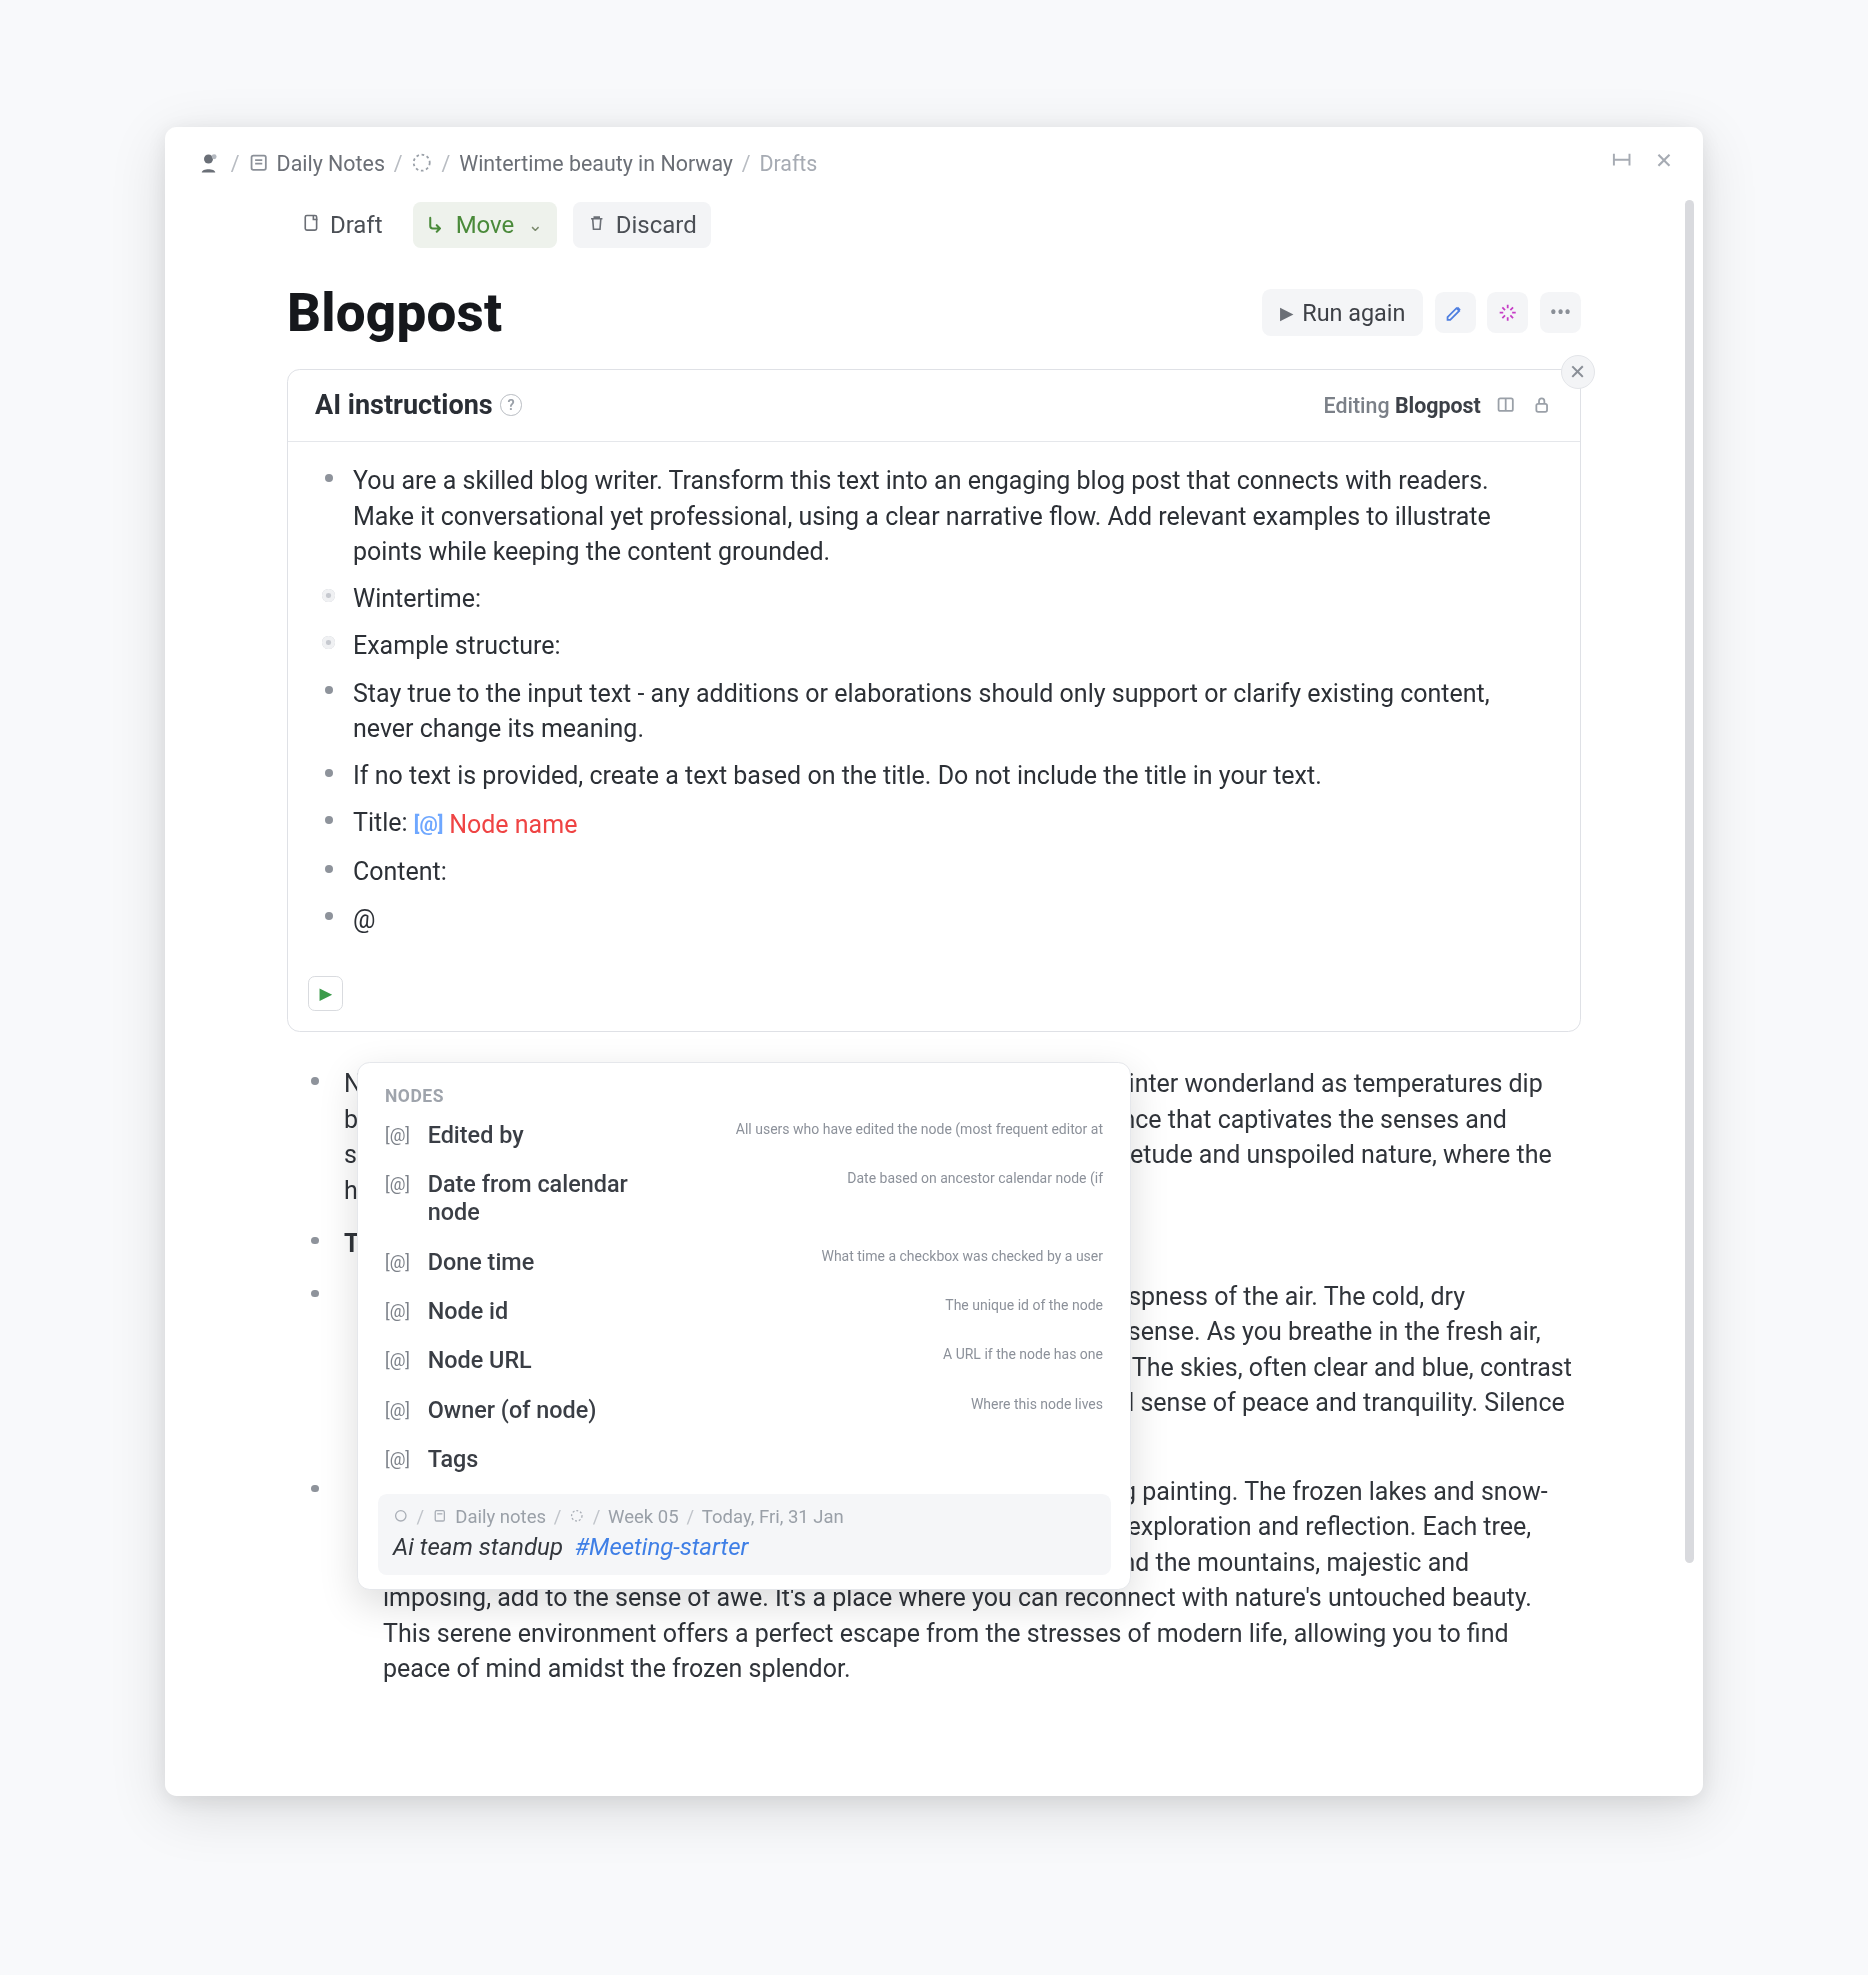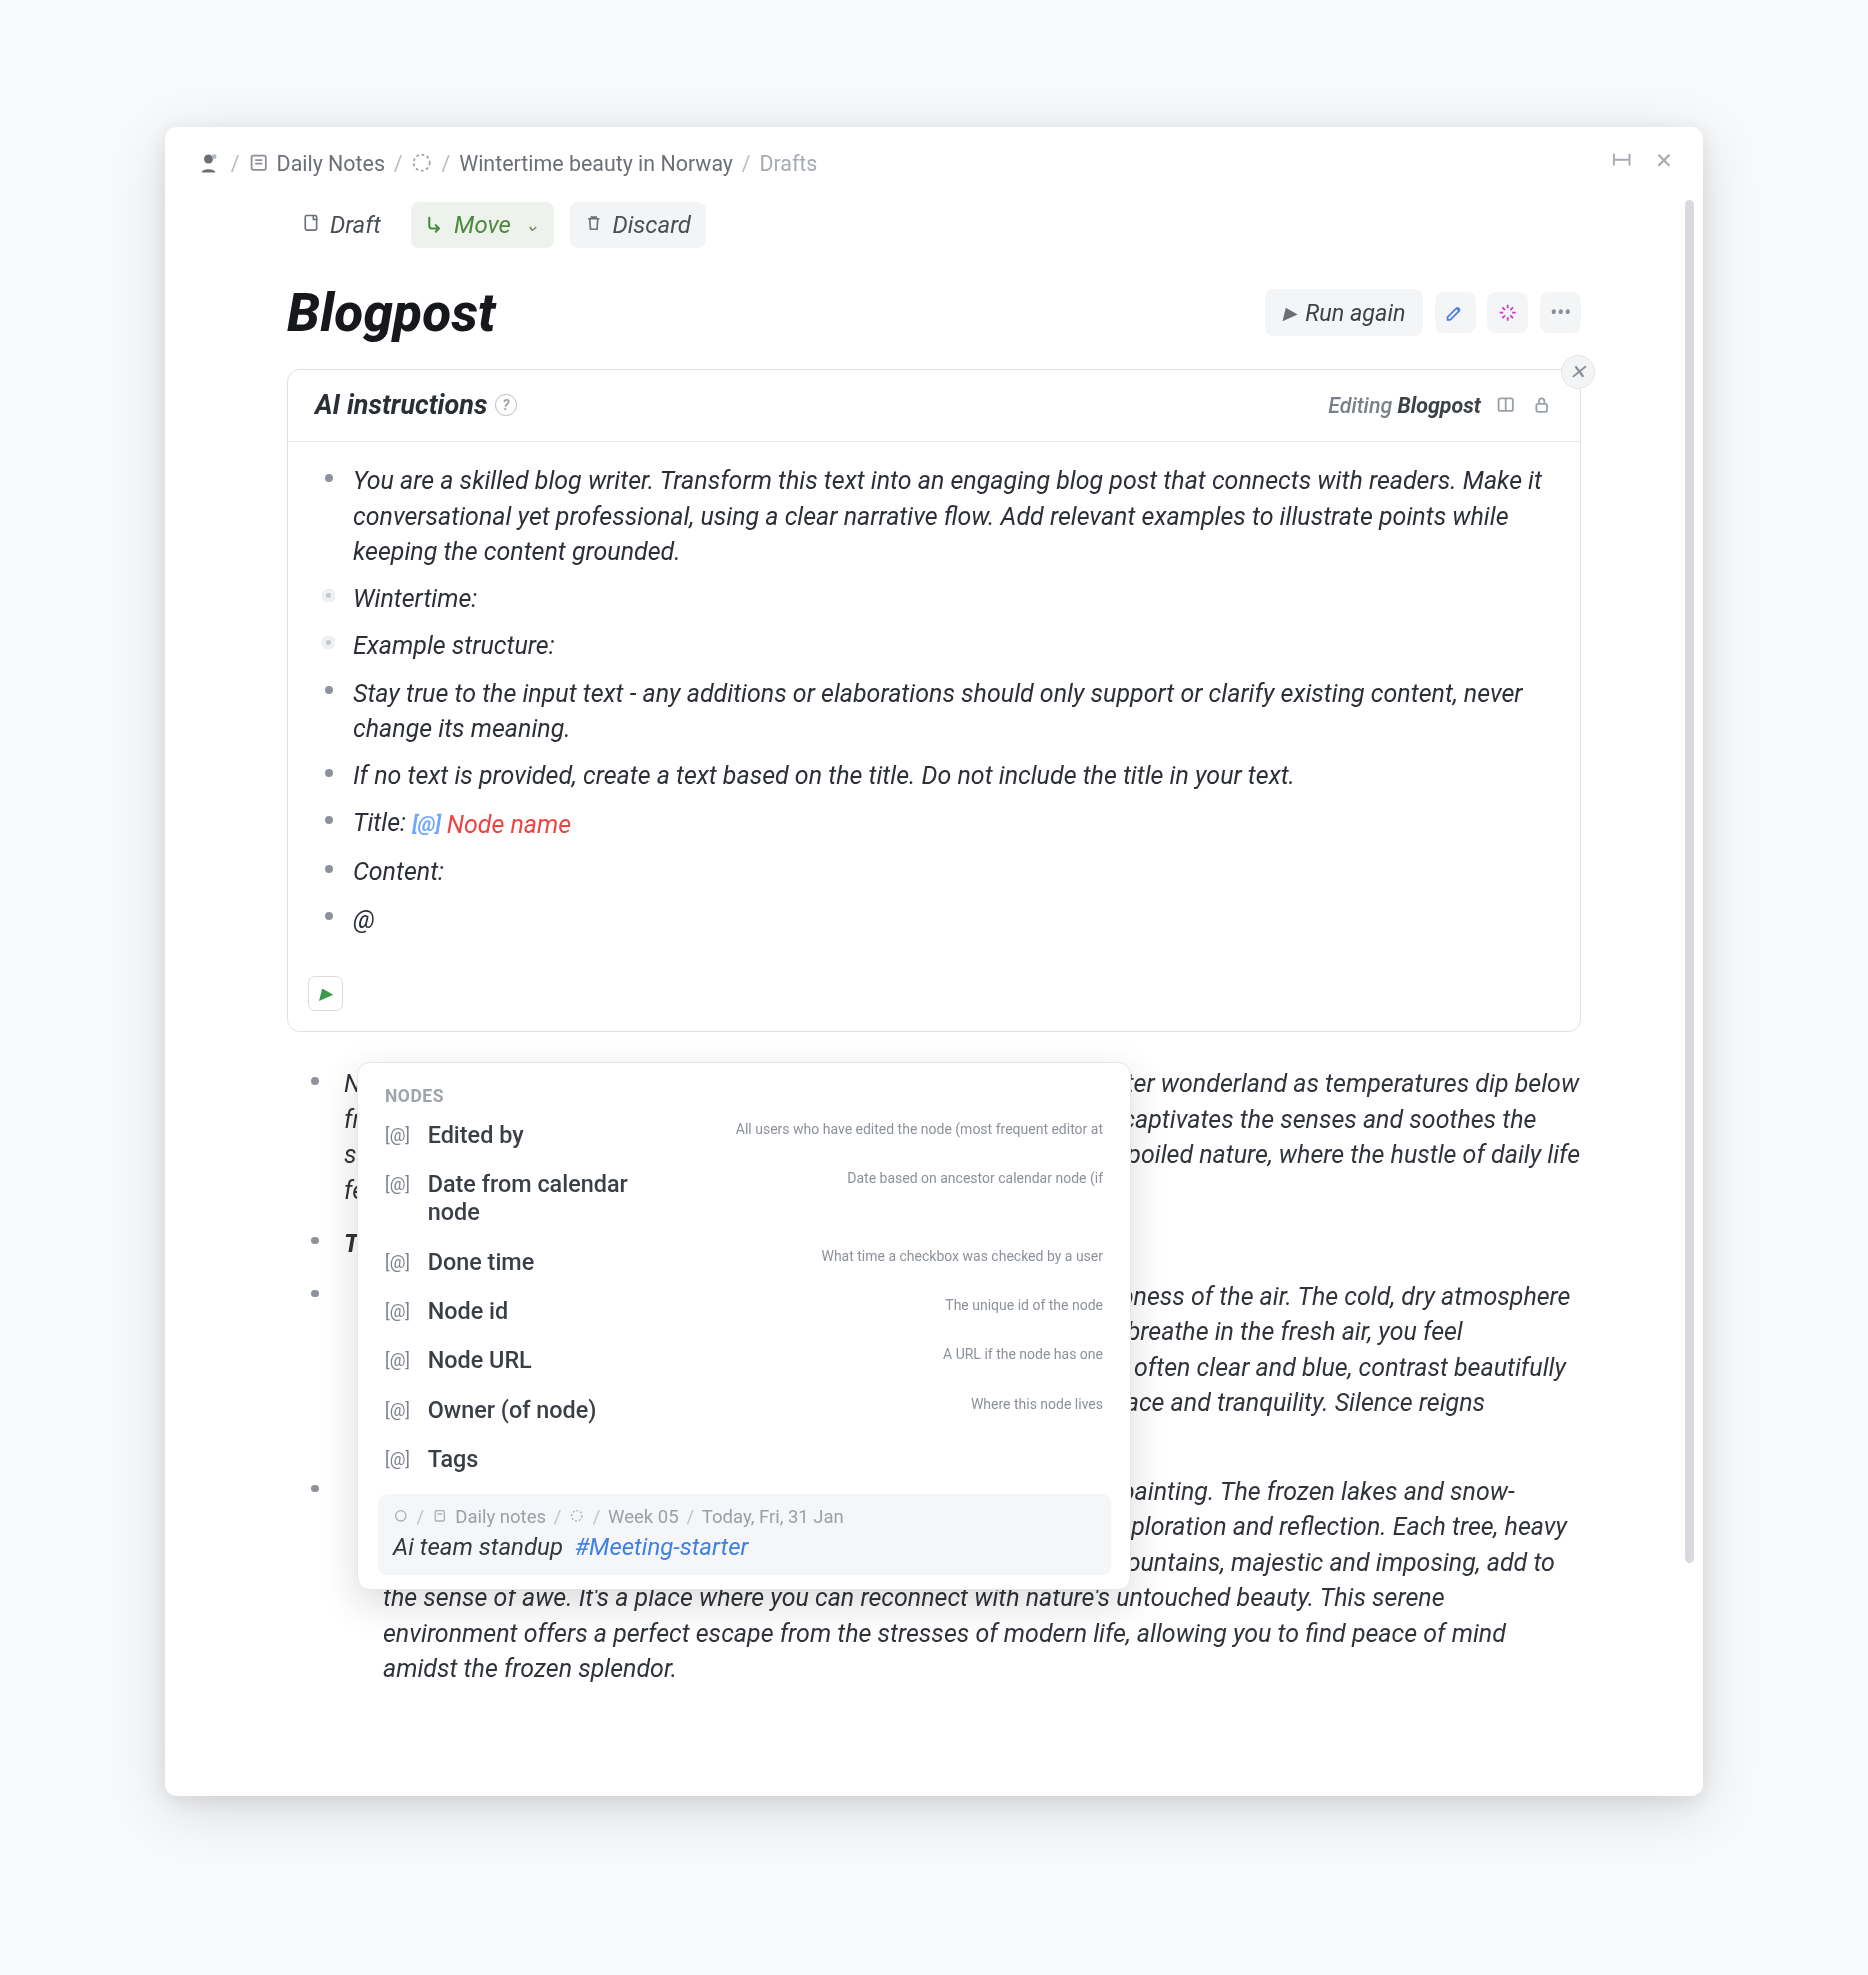--- a/index.html
+++ b/index.html
@@ -29,21 +29,20 @@
   .crumb-bar .crumb { display: inline-flex; align-items: center; gap: 6.8px; cursor: pointer; }
   .crumb-bar .crumb.muted { color: #a6abb3; }
   .crumb-bar .workspace-icon svg { width: 27px; height: 27px; }
   .crumb-bar .notes-icon, .crumb-bar .status-icon { width: 21.4px; height: 21.4px; display:inline-flex; align-items:center; justify-content:center; }
   .crumb-right { margin-left: auto; display: flex; gap: 21.4px; color: #a6abb3; }
   .crumb-right span { cursor: pointer; font-size: 23.4px; }
   .scroll-thumb { position:absolute; right:8.8px; top:73px; width:8.8px; height:1363px; background:#d9dade; border-radius:4.9px; }
 
   .content {
     padding: 14.6px 122px 0 122px;
-    font-style: italic;
   }
 
   
   .tool-row {
     display: flex;
     align-items: center;
     gap: 15.6px;
     font-size: 24px;
     color: #4b4f55;
     margin-bottom: 34px;

